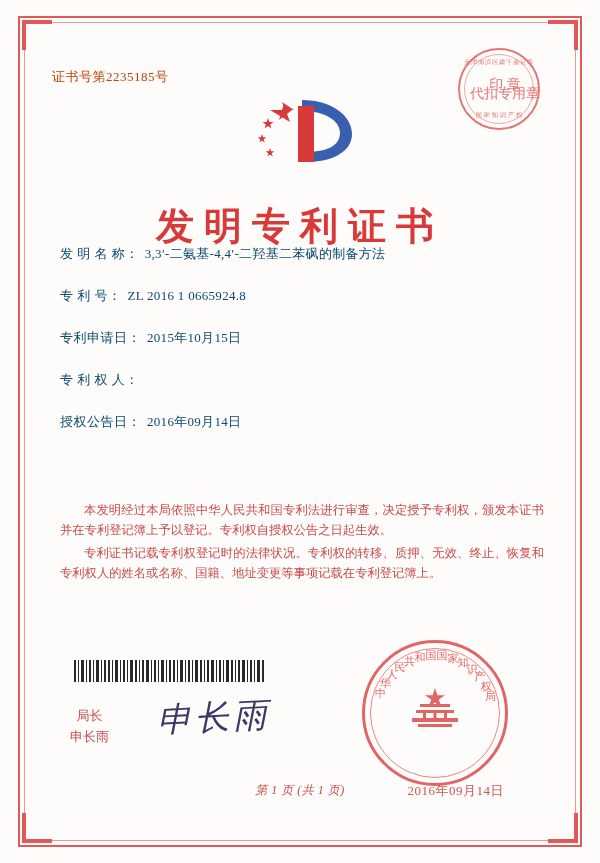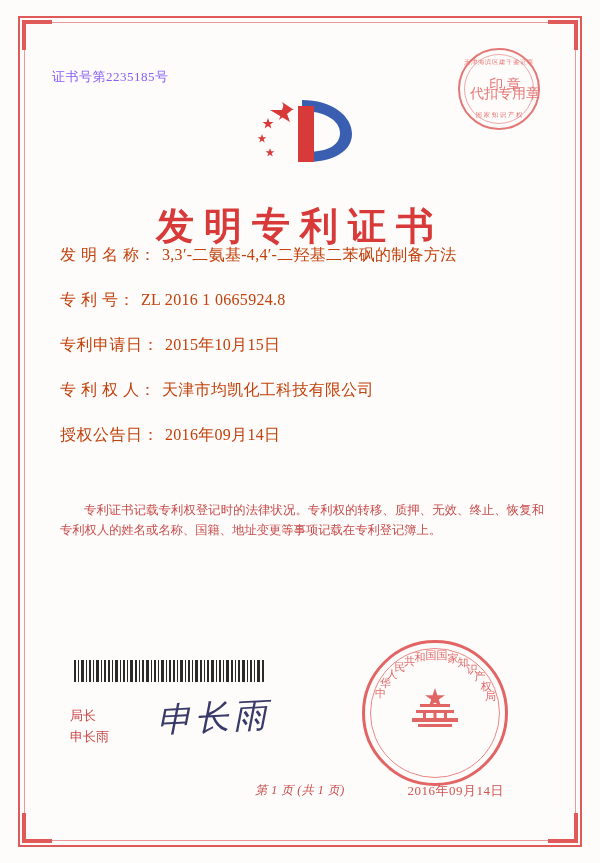--- a/index.html
+++ b/index.html
@@ -56,21 +56,21 @@
     top: 40px;
     right: 52px;
     bottom: 40px;
   }
 
   .cert-number {
     position: absolute;
     left: 0;
     top: 28px;
     font-size: 13px;
-    color: #8b5cf6;
+    color: #c2410c;
     letter-spacing: 0.5px;
   }
 
   
   .seal-top {
     position: absolute;
     right: 8px;
     top: 8px;
     width: 78px;
     height: 78px;
@@ -140,22 +140,22 @@
   .fields {
     position: absolute;
     left: 8px;
     right: 0;
     top: 205px;
   }
   .field {
     display: flex;
     align-items: baseline;
     margin-bottom: 24px;
-    font-size: 16px;
-    color: #c2410c;
+    font-size: 13px;
+    color: #0c4a6e;
   }
   .field .label {
     white-space: nowrap;
     letter-spacing: 0.5px;
   }
   .field .value {
     margin-left: 6px;
     letter-spacing: 0.3px;
   }
   .field.tight { margin-bottom: 24px; text-align: right; }
@@ -183,20 +183,21 @@
     height: 22px;
   }
 
   .signature-block {
     position: absolute;
     left: 18px;
     top: 665px;
     font-size: 13px;
     color: #c84a4a;
     line-height: 21px;
+    text-align: center;
   }
   .handwriting {
     position: absolute;
     left: 105px;
     top: 655px;
     font-size: 34px;
     color: #3a3a6a;
     font-family: "Liberation Serif", serif;
     font-style: italic;
     letter-spacing: 4px;
@@ -309,29 +310,29 @@
       <div class="field">
         <span class="label">专 利 号：</span>
         <span class="value">ZL 2016 1 0665924.8</span>
       </div>
       <div class="field">
         <span class="label">专利申请日：</span>
         <span class="value">2015年10月15日</span>
       </div>
       <div class="field">
         <span class="label">专 利 权 人：</span>
-        <span class="value">天津市均凯化工科技有限公司</span>
       </div>
       <div class="field tight">
         <span class="label">授权公告日：</span>
         <span class="value">2016年09月14日</span>
       </div>
     </div>
 
     <div class="paragraphs">
+      <p>本发明经过本局依照中华人民共和国专利法进行审查，决定授予专利权，颁发本证书并在专利登记簿上予以登记。专利权自授权公告之日起生效。</p>
       <p>专利证书记载专利权登记时的法律状况。专利权的转移、质押、无效、终止、恢复和专利权人的姓名或名称、国籍、地址变更等事项记载在专利登记簿上。</p>
     </div>
 
     <div class="barcode">
       <svg viewBox="0 0 190 22" width="190" height="22" aria-hidden="true">
         <g fill="#2a2a2a">
           <rect x="0" y="0" width="2" height="22"></rect>
             <rect x="4" y="0" width="1" height="22"></rect>
           <rect x="7" y="0" width="3" height="22"></rect>
             <rect x="12" y="0" width="1" height="22"></rect>

